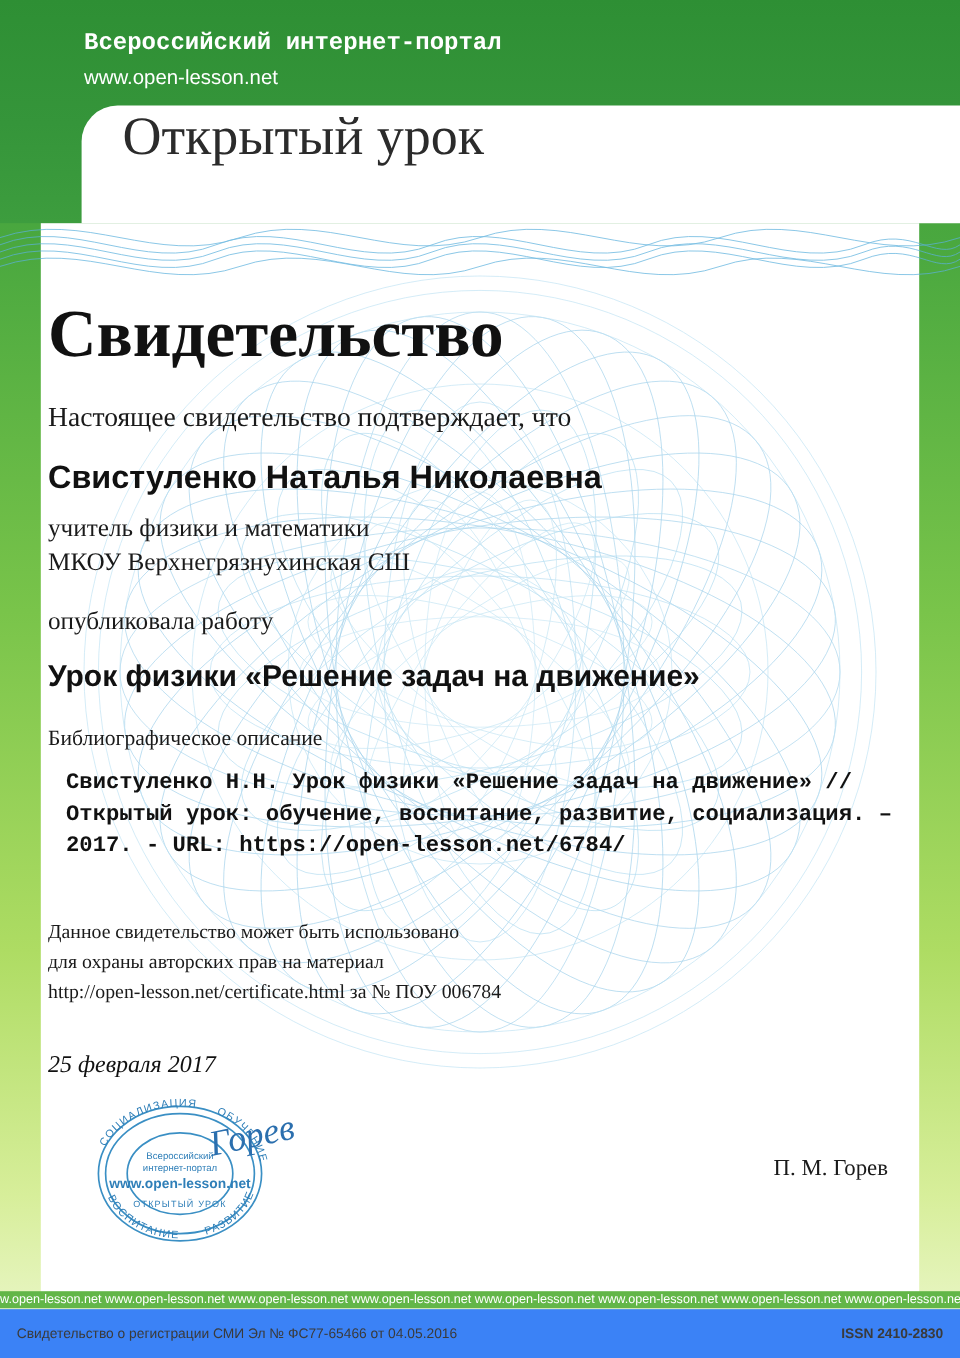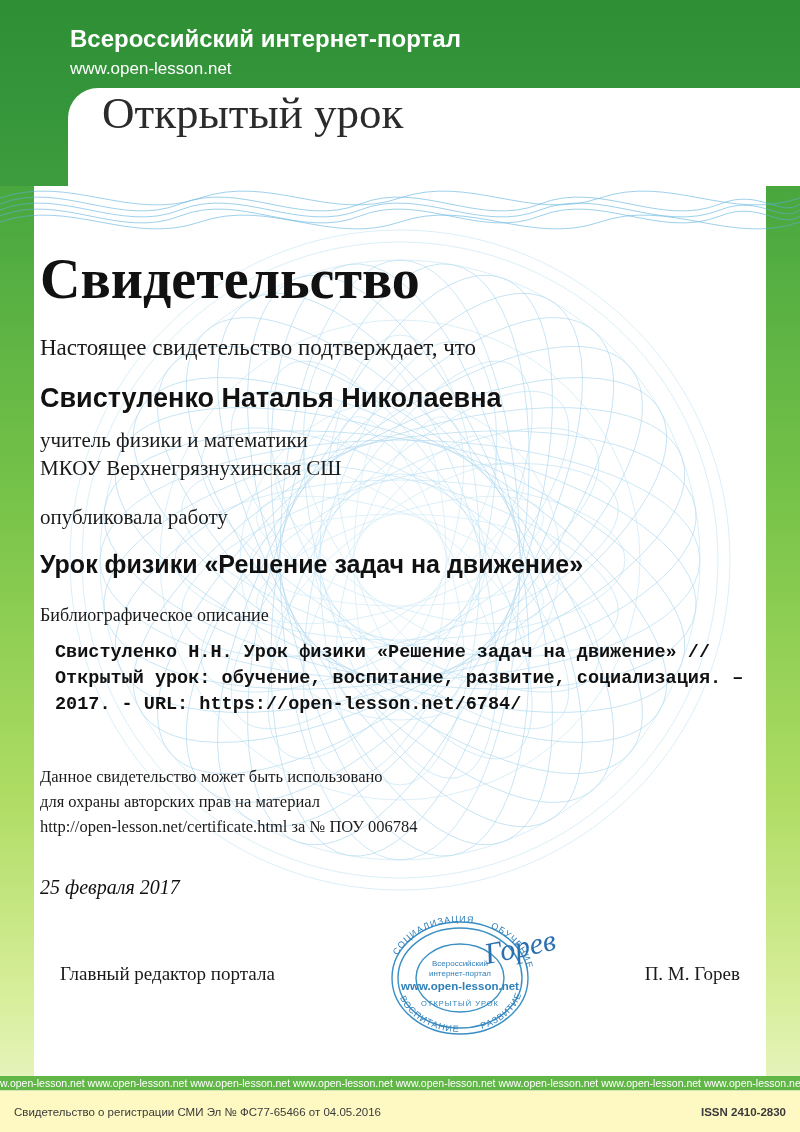--- a/index.html
+++ b/index.html
@@ -44,22 +44,22 @@
     left: 0; right: 0; top: 0;
     height: 186px;
     background: linear-gradient(to bottom, #2e8f34 0%, #35953a 55%, #3d9d3e 100%);
   }
   .header-top {
     position: absolute;
     left: 70px; top: 26px;
   }
   .header-title {
     color: #ffffff;
-    font-family: Liberation Sans, sans-serif;
-    font-size: 24px;
+    font-family: Liberation Mono, monospace;
+    font-size: 20px;
     font-weight: bold;
     letter-spacing: 0px;
     line-height: 1.1;
   }
   .header-sub {
     color: #ffffff;
     font-family: "Liberation Sans", sans-serif;
     font-size: 17px;
     margin-top: 7px;
   }
@@ -217,21 +217,21 @@
     color: #ffffff;
     font-family: "Liberation Sans", sans-serif;
     font-size: 10.5px;
     background: #62b648;
     line-height: 14px;
   }
   .footer-bar {
     position: absolute;
     left: 0; right: 0; bottom: 0;
     height: 42px;
-    background: #fef9c3;
+    background: #3b82f6;
     border-top: 1px solid #cfe8b6;
     display: flex;
     align-items: center;
     justify-content: space-between;
     padding: 0 14px;
   }
   .footer-left, .footer-right {
     font-family: "Liberation Sans", sans-serif;
     font-size: 11.5px;
     color: #3a3a3a;
@@ -348,21 +348,20 @@
     <div class="biblio-text">Свистуленко Н.Н. Урок физики «Решение задач на движение» // Открытый урок: обучение, воспитание, развитие, социализация. – 2017. - URL: https://open-lesson.net/6784/</div>
     <div class="usage">
       <div>Данное свидетельство может быть использовано</div>
       <div>для охраны авторских прав на материал</div>
       <div>http://open-lesson.net/certificate.html за № ПОУ 006784</div>
     </div>
     <div class="date">25 февраля 2017</div>
   </div>
 
   <div class="sign-row">
-    <div class="sign-label">Главный редактор портала</div>
 
     <div class="stamp">
       <svg viewBox="0 0 180 132" width="180" height="132">
         <defs>
           <path id="arcTop" d="M 22,70 A 68,56 0 0 1 158,70"></path>
           <path id="arcBottom" d="M 26,72 A 64,52 0 0 0 154,72"></path>
         </defs>
         <g fill="none" stroke="#3a8fc4" stroke-width="1.4">
           <ellipse cx="90" cy="70" rx="68" ry="56"></ellipse>
           <ellipse cx="90" cy="70" rx="62" ry="50"></ellipse>

